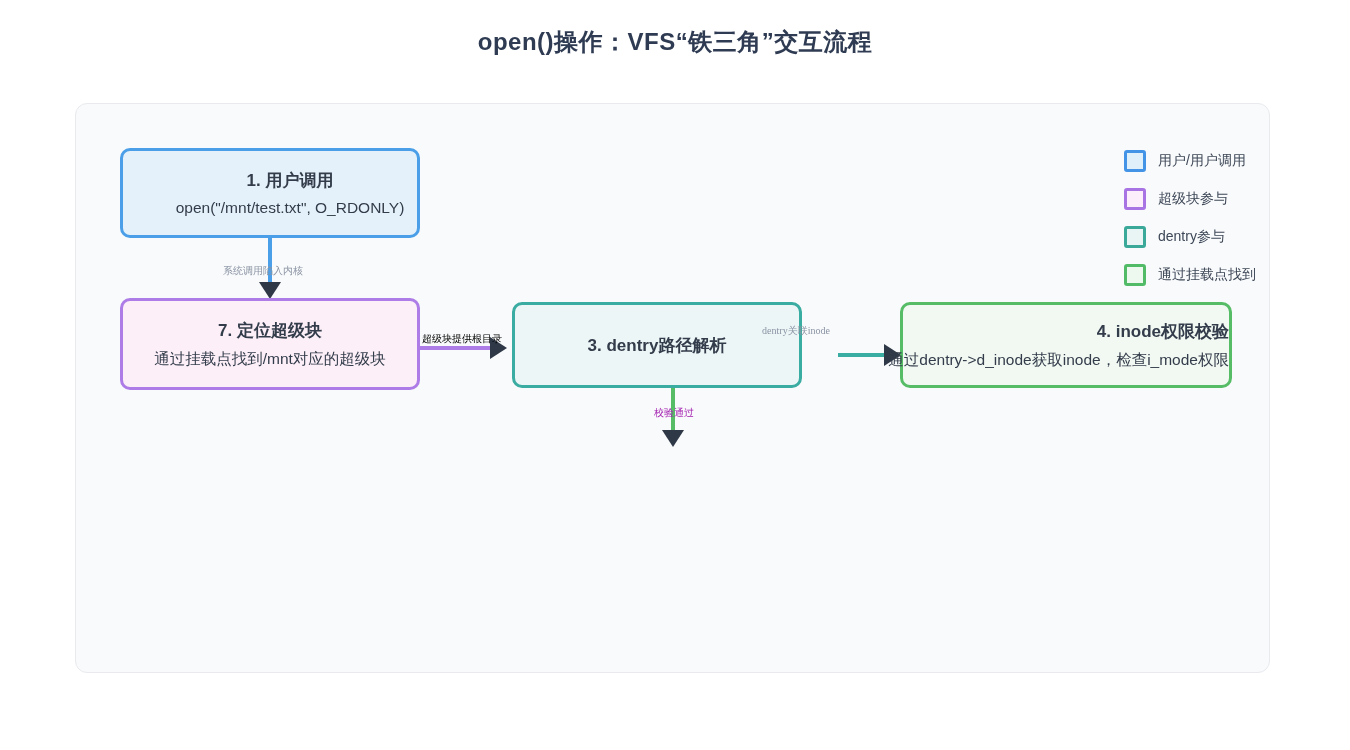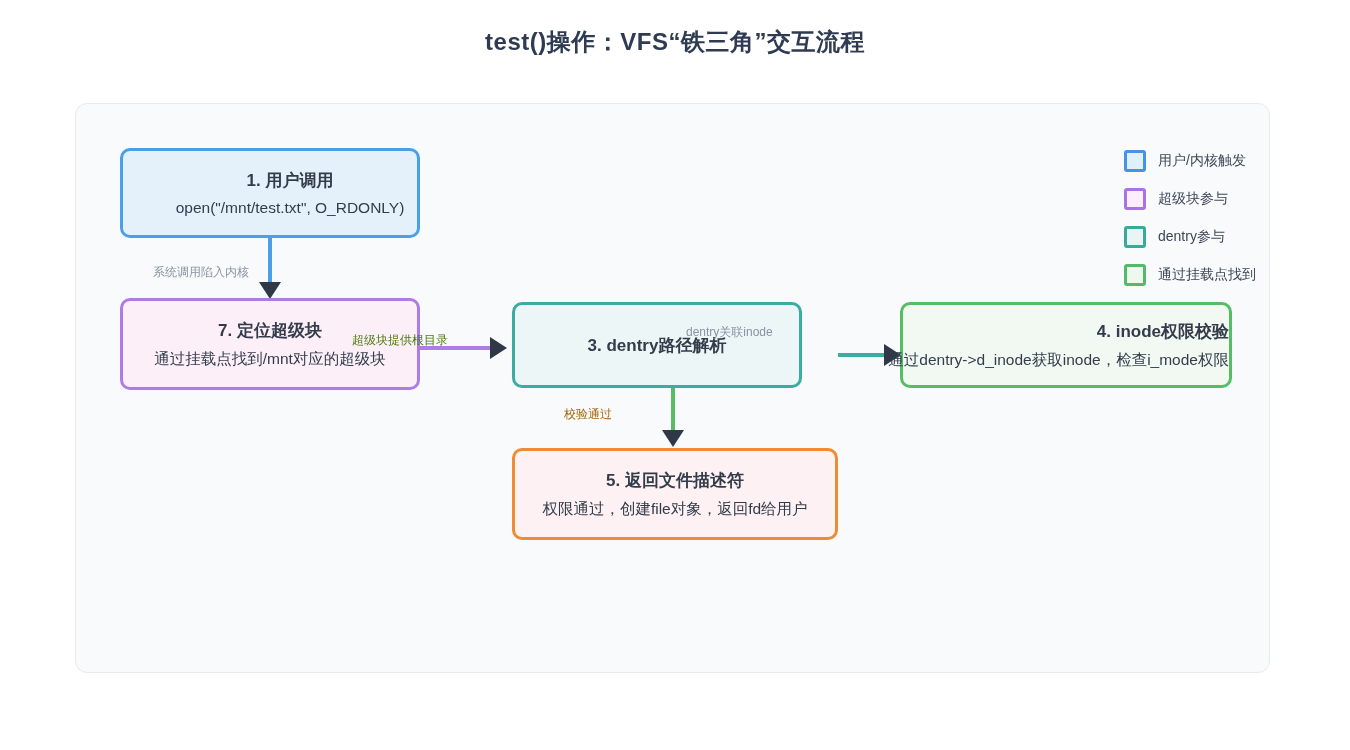--- a/index.html
+++ b/index.html
@@ -48,22 +48,22 @@
   .edge-line { position: absolute; z-index: 1; }
   .edge-line.v { width: 4px; }
   .edge-line.h { height: 4px; }
 
   .arrowhead { position: absolute; width: 0; height: 0; z-index: 2; }
   .arrowhead.down  { border-left: 11px solid transparent; border-right: 11px solid transparent; border-top: 17px solid; }
   .arrowhead.right { border-top: 11px solid transparent; border-bottom: 11px solid transparent; border-left: 17px solid; }
 
   .edge-label {
     position: absolute; z-index: 4;
-    width: 220px; 
-    font-size: 12px; white-space: nowrap;
+    width: 220px; text-align: center;
+    font-size: 10px; white-space: nowrap; font-family: Liberation Serif, serif;
   }
 
   .line-1 { left: 268px; top: 238px; height: 48px; }
   .head-1 { left: 259px; top: 282px; }
   .label-1 { left: 153px; top: 264px; }
 
   .line-2 { left: 420px; top: 346px; width: 76px; }
   .head-2 { left: 490px; top: 337px; }
   .label-2 { left: 352px; top: 332px; }
 
@@ -83,68 +83,64 @@
     box-sizing: content-box;
     flex: 0 0 auto;
   }
   .legend-label { margin-left: 12px; font-size: 14px; white-space: nowrap; }
 </style>
 </head>
 <body>
 
 <div class="stage">
 
-  <div class="page-title" style="color: rgb(46, 59, 82);">test()操作：VFS“铁三角”交互流程</div>
+  <div class="page-title" style="color: rgb(46, 59, 82);">open()操作：VFS“铁三角”交互流程</div>
 
   <div class="canvas-panel"></div>
 
   <div class="node node-1" style="border-color: rgb(74, 159, 232); background: rgb(228, 241, 250); color: rgb(51, 60, 74);">
     <div class="node-title">1. 用户调用</div>
     <div class="node-desc">open("/mnt/test.txt", O_RDONLY)</div>
   </div>
 
   <div class="edge-line v line-1" style="background: rgb(74, 159, 232);"></div>
   <div class="arrowhead down head-1" style="border-top-color: rgb(47, 56, 71);"></div>
   <div class="edge-label label-1" style="color: rgb(138, 147, 163);">系统调用陷入内核</div>
 
   <div class="node node-2" style="border-color: rgb(174, 124, 230); background: rgb(252, 239, 248); color: rgb(51, 60, 74);">
     <div class="node-title">7. 定位超级块</div>
     <div class="node-desc">通过挂载点找到/mnt对应的超级块</div>
   </div>
 
   <div class="edge-line h line-2" style="background: rgb(174, 124, 230);"></div>
   <div class="arrowhead right head-2" style="border-left-color: rgb(47, 56, 71);"></div>
-  <div class="edge-label label-2" style="color: #4d7c0f;">超级块提供根目录</div>
+  <div class="edge-label label-2" style="color: #000000;">超级块提供根目录</div>
 
   <div class="node node-3" style="border-color: rgb(58, 172, 161); background: rgb(236, 246, 247); color: rgb(51, 60, 74);">
     <div class="node-title">3. dentry路径解析</div>
   </div>
 
   <div class="edge-line h line-3" style="background: rgb(58, 172, 161);"></div>
   <div class="arrowhead right head-3" style="border-left-color: rgb(47, 56, 71);"></div>
   <div class="edge-label label-3" style="color: rgb(138, 147, 163);">dentry关联inode</div>
 
   <div class="node node-4" style="border-color: rgb(86, 189, 102); background: rgb(242, 249, 243); color: rgb(51, 60, 74);">
     <div class="node-title">4. inode权限校验</div>
     <div class="node-desc">通过dentry-&gt;d_inode获取inode，检查i_mode权限</div>
   </div>
 
   <div class="edge-line v line-4" style="background: rgb(86, 189, 102);"></div>
   <div class="arrowhead down head-4" style="border-top-color: rgb(47, 56, 71);"></div>
-  <div class="edge-label label-4" style="color: #a16207;">校验通过</div>
+  <div class="edge-label label-4" style="color: #a21caf;">校验通过</div>
 
-  <div class="node node-5" style="border-color: rgb(239, 139, 51); background: rgb(253, 241, 244); color: rgb(51, 60, 74);">
-    <div class="node-title">5. 返回文件描述符</div>
-    <div class="node-desc">权限通过，创建file对象，返回fd给用户</div>
-  </div>
 
   <div class="legend">
     <div class="legend-item">
       <div class="legend-swatch" style="border-color: rgb(67, 147, 230); background: rgb(223, 240, 250);"></div>
-      <div class="legend-label" style="color: rgb(61, 71, 87);">用户/内核触发</div>
+      <div class="legend-label" style="color: rgb(61, 71, 87);">用户/用户调用</div>
     </div>
     <div class="legend-item">
       <div class="legend-swatch" style="border-color: rgb(168, 115, 227); background: rgb(252, 239, 251);"></div>
       <div class="legend-label" style="color: rgb(61, 71, 87);">超级块参与</div>
     </div>
     <div class="legend-item">
       <div class="legend-swatch" style="border-color: rgb(58, 169, 154); background: rgb(232, 245, 244);"></div>
       <div class="legend-label" style="color: rgb(61, 71, 87); text-align: right;">dentry参与</div>
     </div>
     <div class="legend-item">

